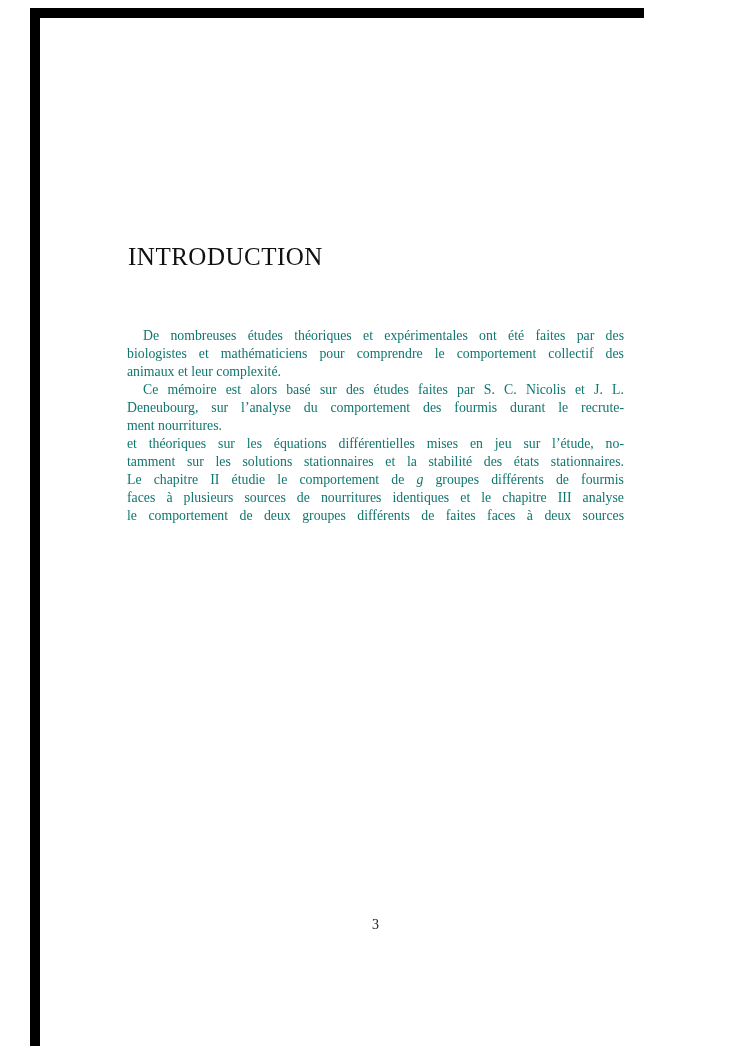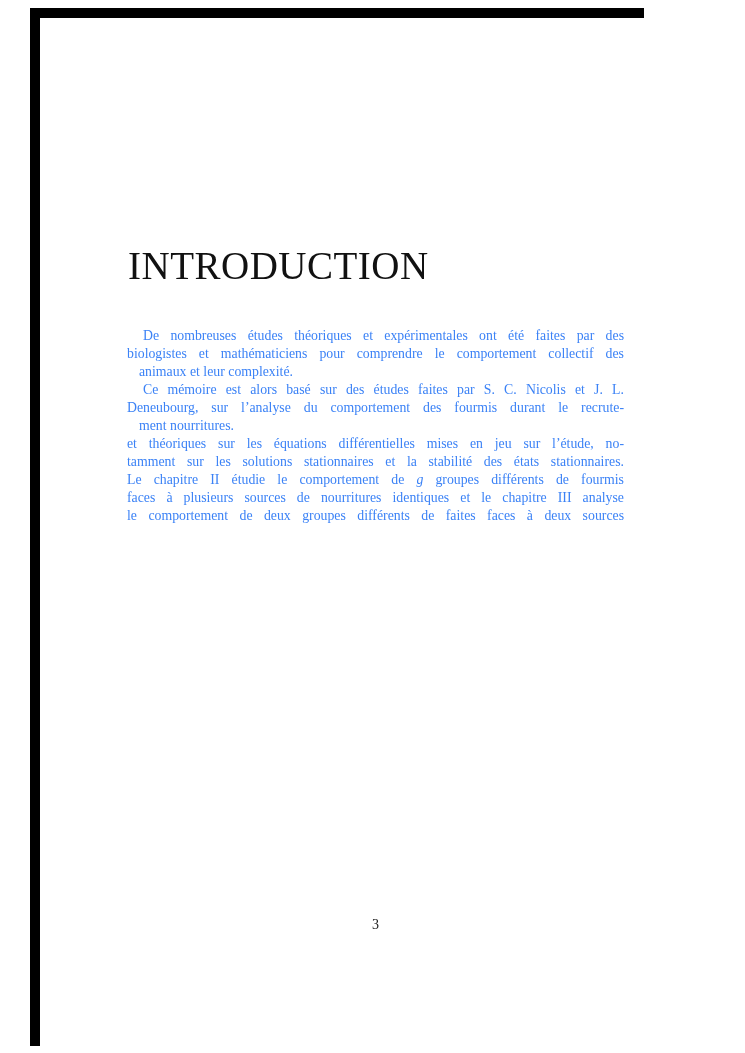--- a/index.html
+++ b/index.html
@@ -29,43 +29,42 @@
     left: 30px;
     top: 8px;
     width: 10px;
     height: 1038px;
     background: #000000;
   }
   .chapter-title {
     position: absolute;
     left: 128px;
     top: 243px;
-    font-size: 39px;
+    font-size: 25px;
     font-weight: normal;
     letter-spacing: 0.5px;
     color: #111111;
     white-space: nowrap;
   }
   .body-block {
     position: absolute;
     left: 127px;
     top: 327px;
     width: 497px;
-    color: #3b82f6;
+    color: #0f766e;
     font-size: 13.8px;
     line-height: 18px;
   }
   .tline {
     white-space: nowrap;
     text-align: justify;
     text-align-last: justify;
   }
   .tline.last {
     text-align-last: left;
-    margin-left: 12px;
   }
   .tline.indent {
     text-indent: 16px;
   }
   .mvar {
     font-style: italic;
   }
   .page-number {
     position: absolute;
     left: 127px;

